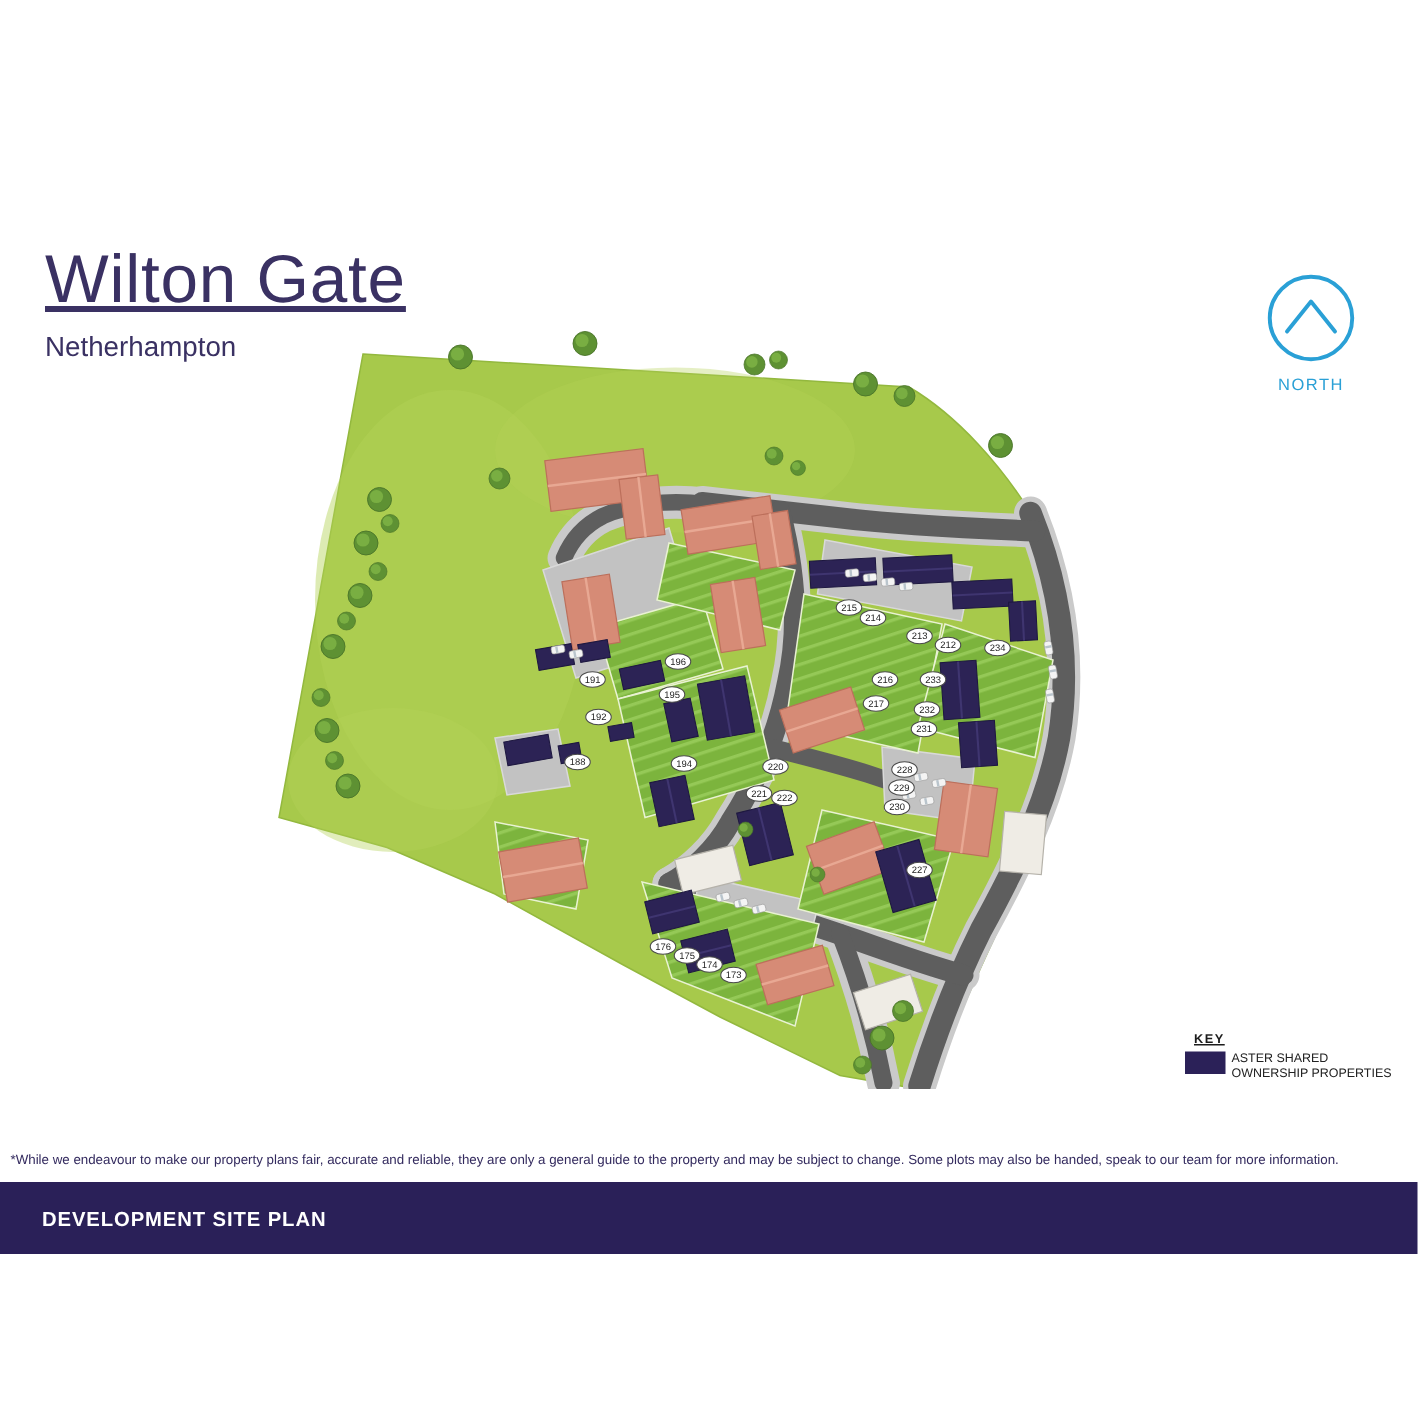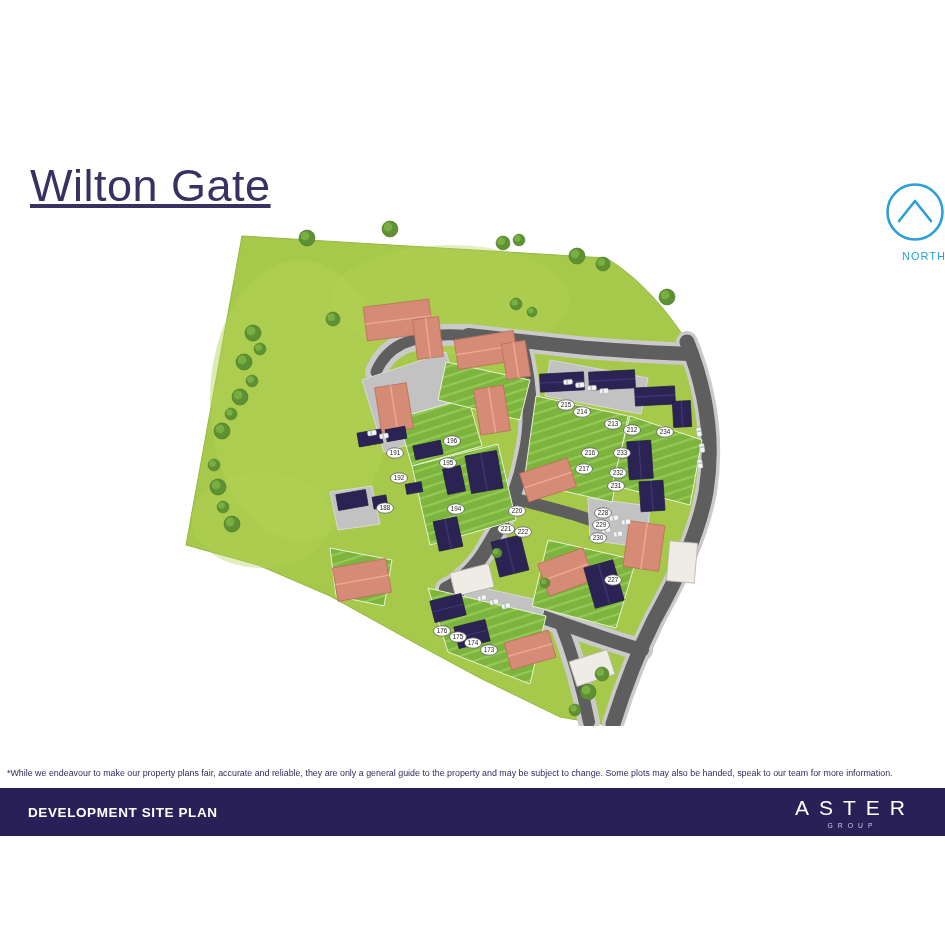--- a/index.html
+++ b/index.html
@@ -6,21 +6,21 @@
   body{width:945px;height:945px;background:#ffffff;position:relative;overflow:hidden;
        font-family:"Liberation Sans", sans-serif;}
   .page{position:absolute;inset:0;}
 
   
   .hdr{position:absolute;left:30px;top:160px;}
   .hdr h1{margin:0;font-size:45px;font-weight:400;color:#3a3163;letter-spacing:.5px;text-decoration:underline;}
   .hdr .sub{margin-top:8px;font-size:18.5px;color:#3a3163;}
 
   
-  .north{position:absolute;left:884px;top:181px;width:62px;text-align:right;}
+  .north{position:absolute;left:843px;top:181px;width:62px;text-align:center;}
   .north .lbl{margin-top:3px;font-size:11px;letter-spacing:1px;color:#2aa0d6;font-weight:400;}
 
   
   #siteplan{position:absolute;left:0;top:0;}
 
   
   .key{position:absolute;left:790px;top:687px;width:140px;}
   .key .kt{font-size:8.5px;font-weight:700;letter-spacing:1px;color:#1c1c1c;
            text-decoration:underline;margin-left:6px;margin-bottom:3px;}
   .key .row{display:flex;align-items:flex-start;}
@@ -38,20 +38,21 @@
   .brand .bn{color:#ffffff;font-size:21px;font-weight:400;letter-spacing:10px;text-indent:10px;}
   .brand .bs{color:#cfc9e2;font-size:6.8px;letter-spacing:5px;text-indent:5px;margin-top:2px;}
 </style>
 </head>
 <body>
 
 <div class="page">
 
   <div class="hdr">
     <h1>Wilton Gate</h1>
+    <div class="sub">Netherhampton</div>
   </div>
 
   <div class="north">
     <svg width="62" height="62" viewBox="0 0 62 62">
       <circle cx="31" cy="31" r="27.5" fill="none" stroke="#2aa0d6" stroke-width="2.6"></circle>
       <polyline points="15,40 31,20 47,40" fill="none" stroke="#2aa0d6" stroke-width="2.6" stroke-linecap="round" stroke-linejoin="round"></polyline>
     </svg>
     <div class="lbl">NORTH</div>
   </div>
 
@@ -401,24 +402,30 @@
           <ellipse rx="8.5" ry="5.2" fill="#ffffff" stroke="#4a4a4a" stroke-width=".7"></ellipse>
           <text text-anchor="middle" dy="2.2" font-size="6.3" fill="#1d1d1d" font-family="&quot;Liberation Sans&quot;, sans-serif">233</text>
         </g>
         <g transform="translate(665 432)">
           <ellipse rx="8.5" ry="5.2" fill="#ffffff" stroke="#4a4a4a" stroke-width=".7"></ellipse>
           <text text-anchor="middle" dy="2.2" font-size="6.3" fill="#1d1d1d" font-family="&quot;Liberation Sans&quot;, sans-serif">234</text>
         </g>
       </g>
   </svg>
 
+  <div class="key">
+    <div class="kt">KEY</div>
+    <div class="row">
+      <span class="sw"></span>
+      <span class="lab">
+        <span>ASTER SHARED</span><br>
+        <span>OWNERSHIP PROPERTIES</span>
+      </span>
+    </div>
+  </div>
 
   <div class="disc">*While we endeavour to make our property plans fair, accurate and reliable, they are only a general guide to the property and may be subject to change. Some plots may also be handed, speak to our team for more information.</div>
 
   <div class="foot">
     <div class="ft">DEVELOPMENT SITE PLAN</div>
-    <div class="brand">
-      <div class="bn">ASTER</div>
-      <div class="bs">GROUP</div>
-    </div>
   </div>
 
 </div>
 
 </body></html>

